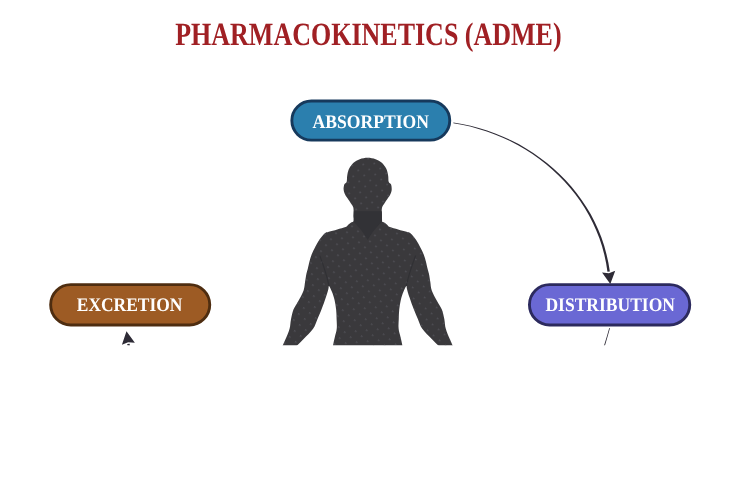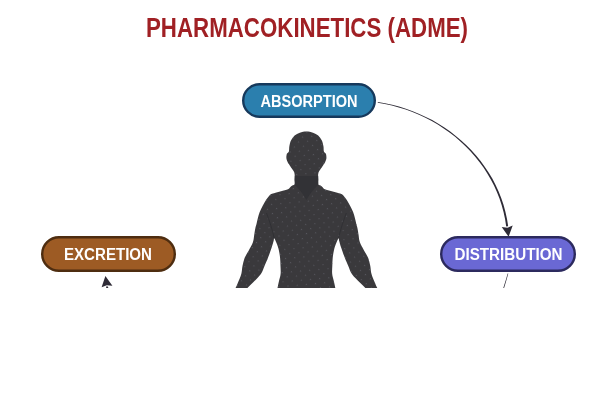--- a/index.html
+++ b/index.html
@@ -1,17 +1,17 @@
 <!DOCTYPE html>
 <html><head>
 <meta charset="utf-8">
 <style>
 html,body{margin:0;padding:0;background:#ffffff;}
 #stage{position:relative;width:615px;height:288px;overflow:hidden;background:#ffffff;
-  font-family:Liberation Sans, sans-serif;}
+  font-family:Liberation Serif, serif;}
 </style>
 </head>
 <body>
 <div id="stage">
 <svg width="615" height="410" viewBox="0 0 615 410">
   <defs>
     <pattern id="dots" width="6.5" height="6.5" patternUnits="userSpaceOnUse" patternTransform="rotate(40)">
       <circle cx="1.5" cy="1.5" r="0.6" fill="#5d5d65"></circle>
     </pattern>
   </defs>

